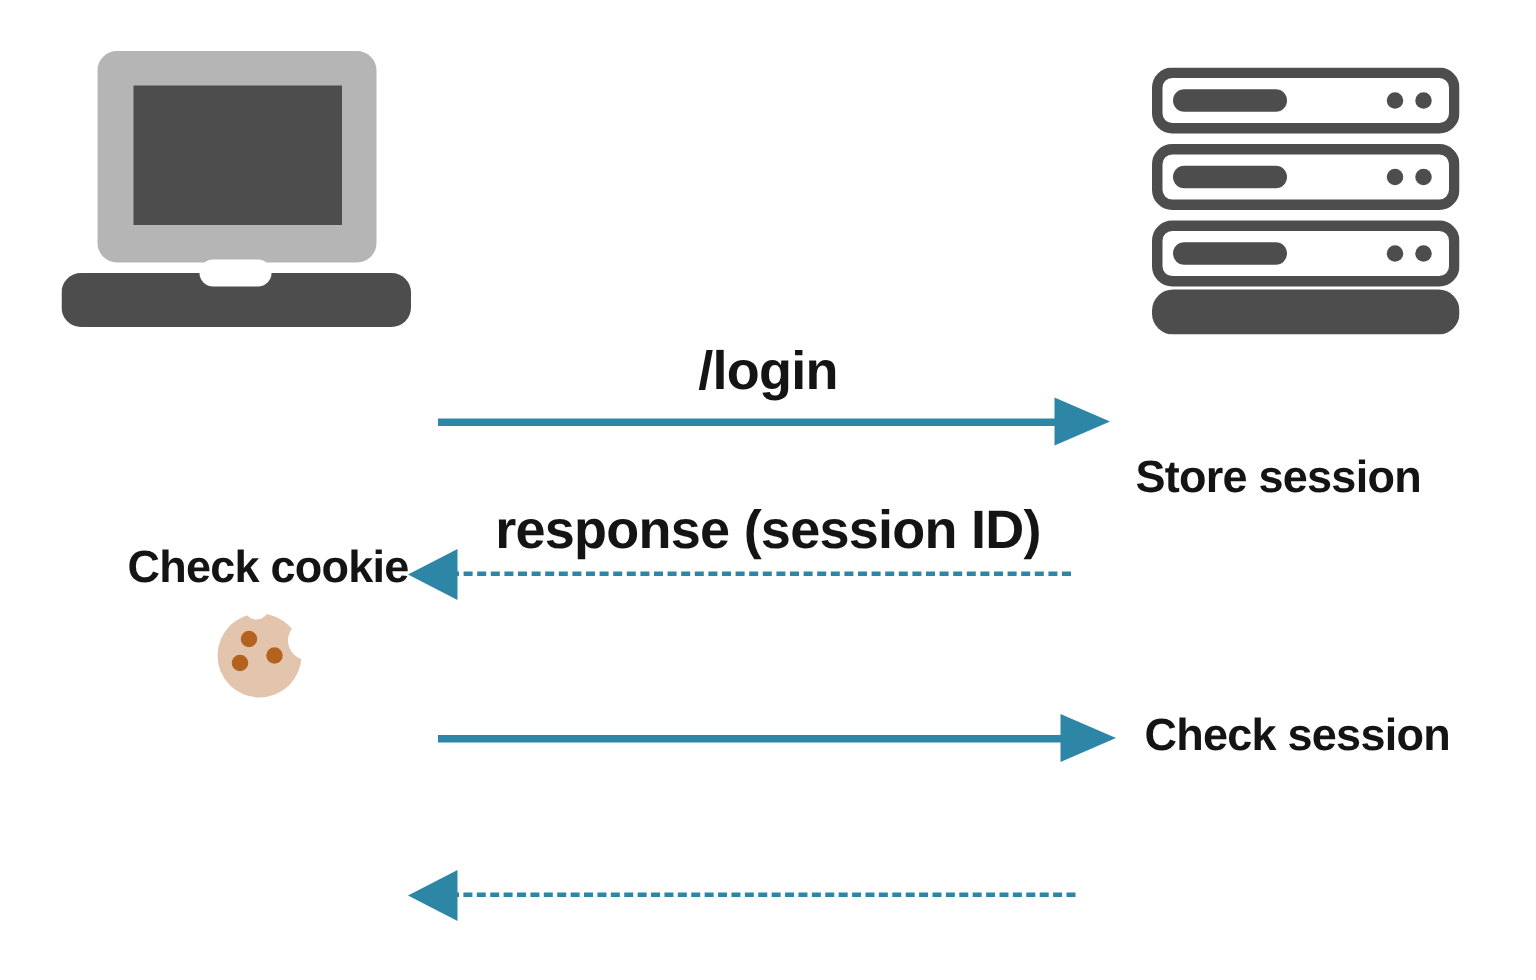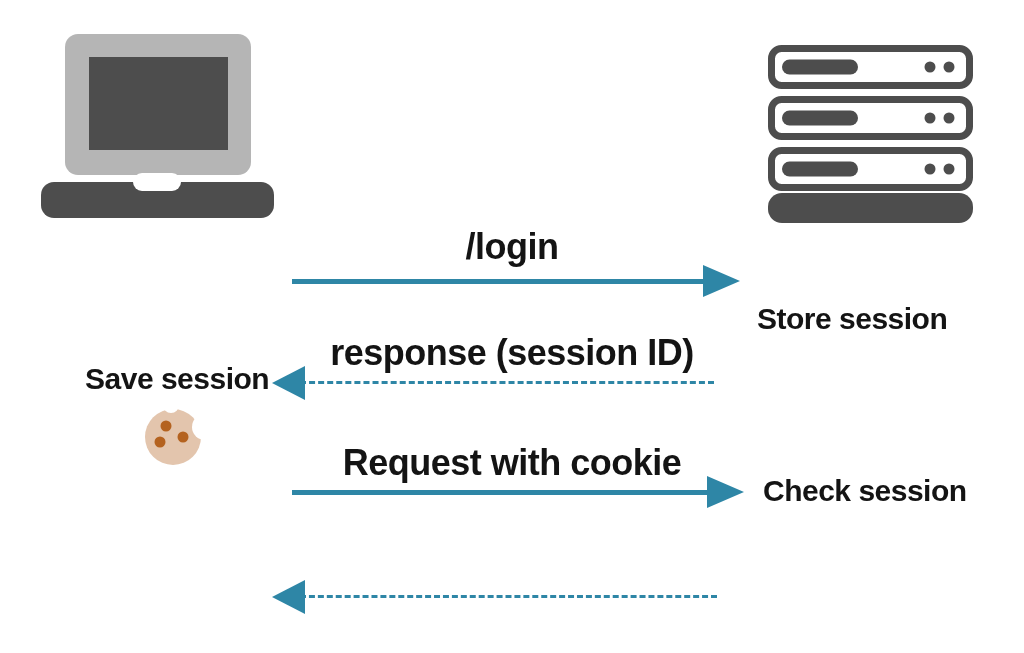--- a/index.html
+++ b/index.html
@@ -95,32 +95,31 @@
   </svg>
 
   <div class="abs msg-label lbl-1">/login</div>
   <div class="abs line-solid a1-line"></div>
   <div class="abs head-right a1-head"></div>
   <div class="abs side-label side-1">Store session</div>
 
   <div class="abs msg-label lbl-2">response (session ID)</div>
   <div class="abs line-dashed a2-line"></div>
   <div class="abs head-left a2-head"></div>
-  <div class="abs side-label side-2">Save session</div>
+  <div class="abs side-label side-2">Check cookie</div>
 
   <svg class="abs cookie" viewBox="0 0 66 66" aria-hidden="true">
     <circle class="ck-body" cx="32" cy="37" r="28"></circle>
     <circle class="ic-white" cx="30" cy="5" r="8"></circle>
     <circle class="ic-white" cx="64" cy="27" r="13"></circle>
     <circle class="ck-chip" cx="25" cy="26" r="5.5"></circle>
     <circle class="ck-chip" cx="19" cy="42" r="5.5"></circle>
     <circle class="ck-chip" cx="42" cy="37" r="5.5"></circle>
   </svg>
 
-  <div class="abs msg-label lbl-3">Request with cookie</div>
   <div class="abs line-solid a3-line"></div>
   <div class="abs head-right a3-head"></div>
   <div class="abs side-label side-3">Check session</div>
 
   <div class="abs line-dashed a4-line"></div>
   <div class="abs head-left a4-head"></div>
 
 </div>
 
 </body></html>

